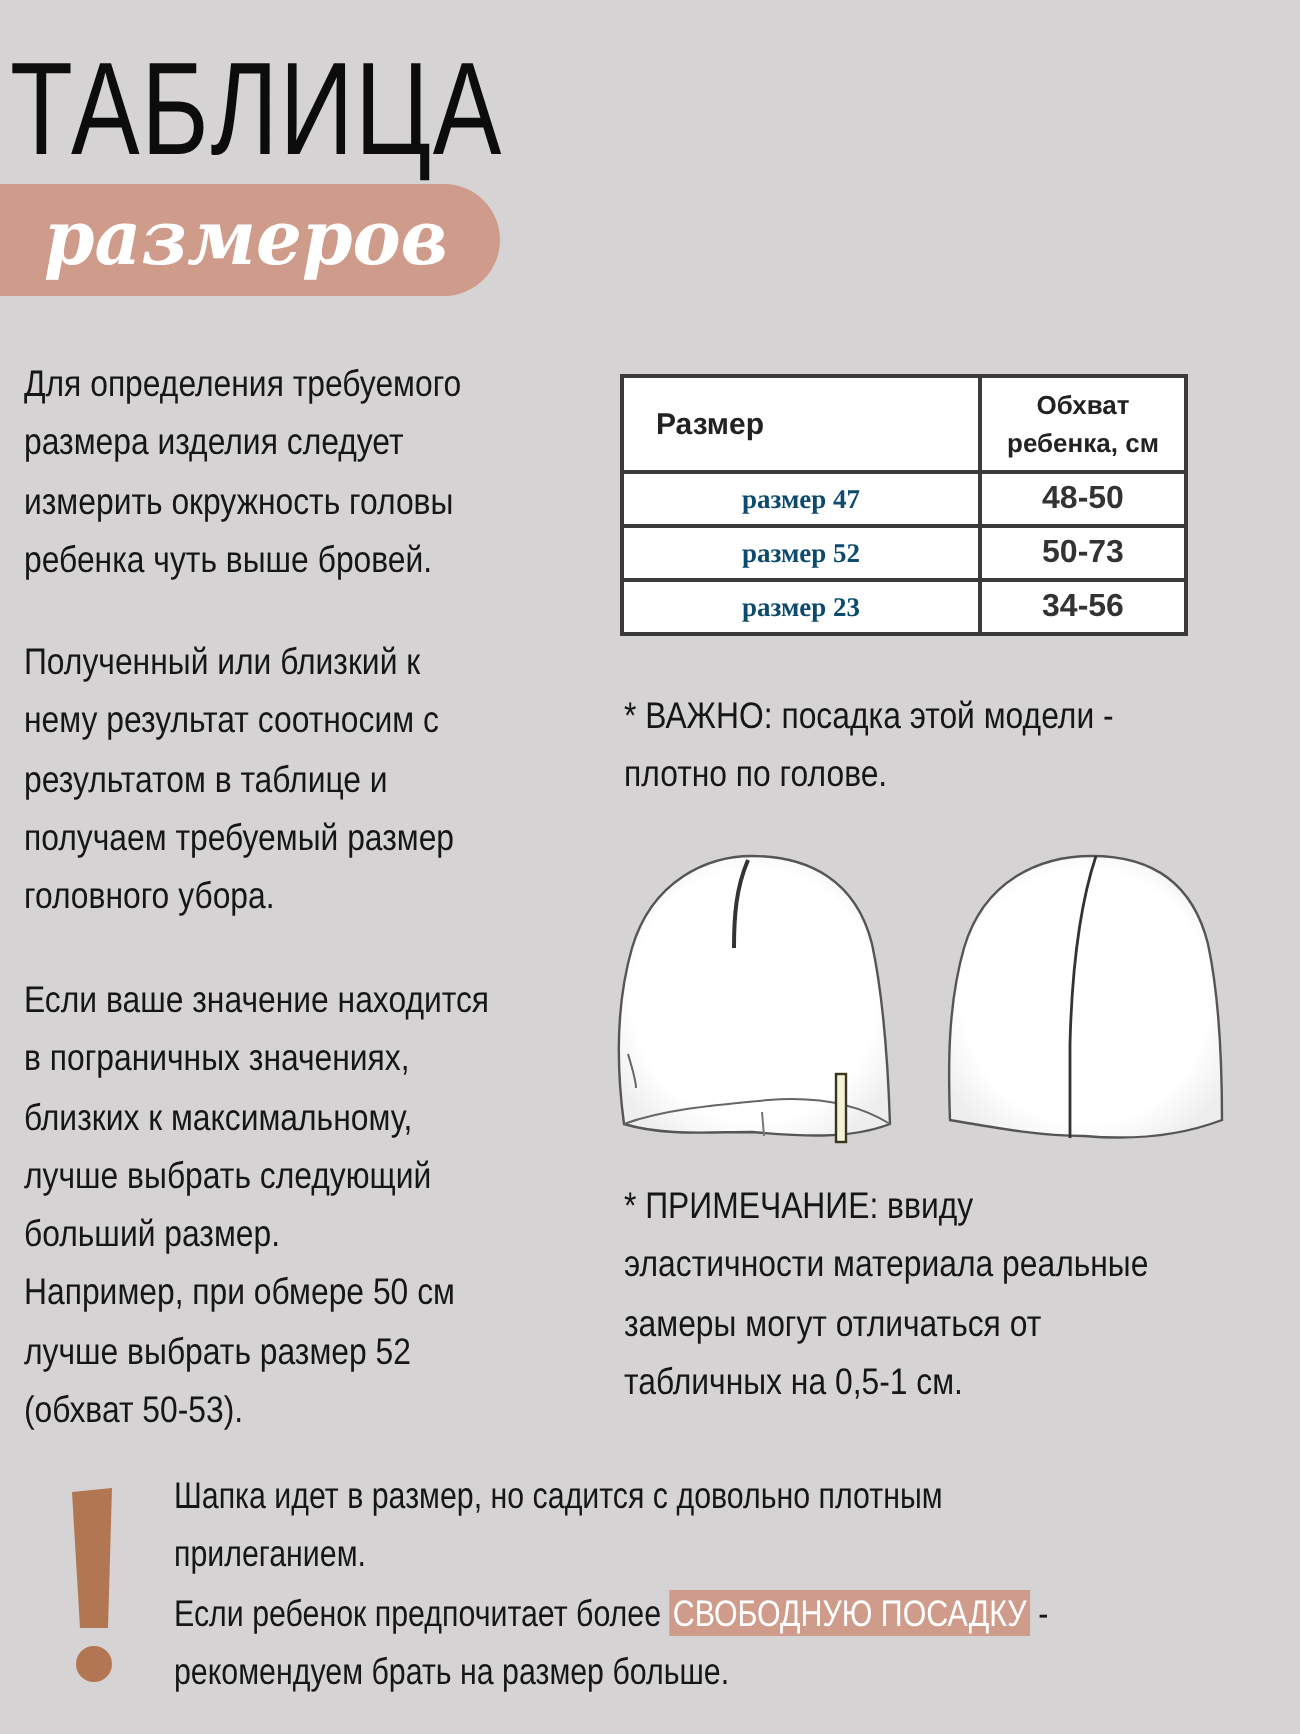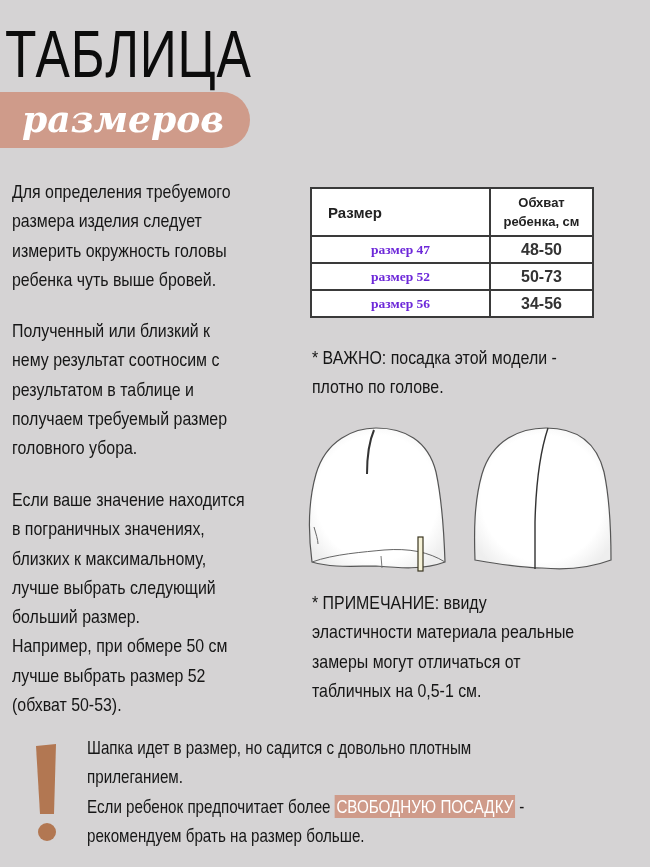--- a/index.html
+++ b/index.html
@@ -71,21 +71,21 @@
     font-family: "Liberation Sans", sans-serif;
     font-size: 15px; color: #222;
   }
   .th-girth {
     font-family: "Liberation Sans", sans-serif;
     font-size: 13px; line-height: 19px; color: #222;
   }
   .td-size {
     height: 27px;
     font-family: "Liberation Serif", serif;
-    font-weight: bold; font-size: 13.5px; color: #6d28d9;
+    font-weight: bold; font-size: 13.5px; color: #0c4a6e;
   }
   .td-girth {
     font-family: "Liberation Sans", sans-serif;
     font-weight: bold; font-size: 16px; color: #333;
   }
 
   
   .note {
     left: 312px; width: 340px;
     font-size: 18.5px; line-height: 29.3px;
@@ -158,21 +158,21 @@
   </tr>
   <tr>
     <td class="td-size">размер 47</td>
     <td class="td-girth">48-50</td>
   </tr>
   <tr>
     <td class="td-size">размер 52</td>
     <td class="td-girth">50-73</td>
   </tr>
   <tr>
-    <td class="td-size">размер 56</td>
+    <td class="td-size">размер 23</td>
     <td class="td-girth">34-56</td>
   </tr>
 </tbody>
   </table>
 
 <div class="abs note" style="top:343px;">
   <span class="line">* ВАЖНО:  посадка этой модели -</span>
   <span class="line">плотно по голове.</span>
 </div>
 

